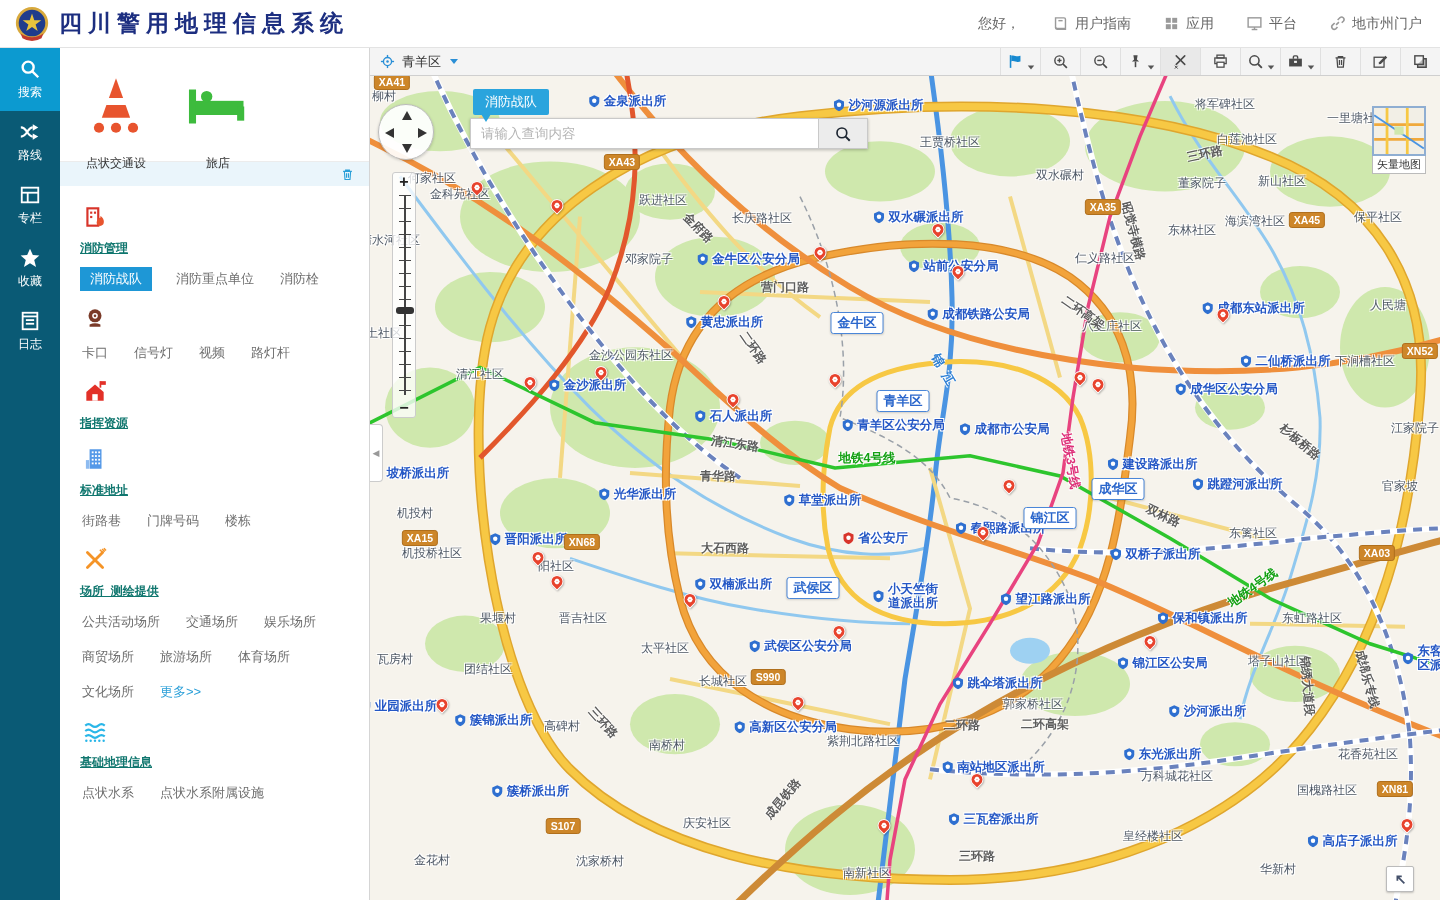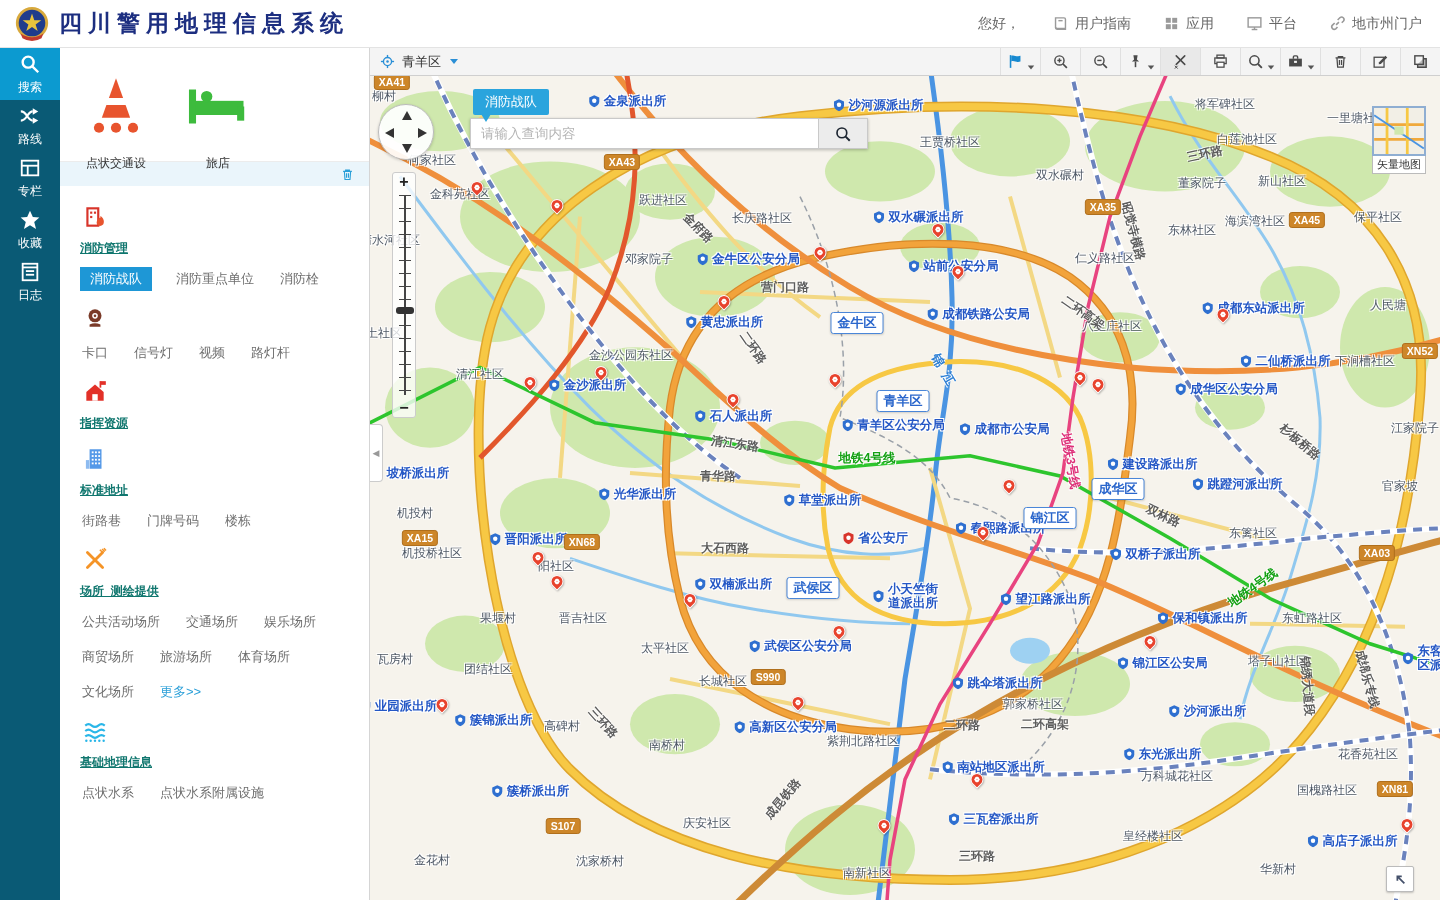--- a/index.html
+++ b/index.html
@@ -15,21 +15,21 @@
   .hmenu { display:flex; align-items:center; gap:32px; color:#666; font-size:14px; }
   .hmenu .mi { display:flex; align-items:center; gap:6px; cursor:pointer; }
   .hmenu .ic { width:17px; height:17px; color:#9a9a9a; }
   .hmenu .ic svg { width:100%; height:100%; }
 
   
   .main { display:flex; height:852px; }
 
   
   .sidebar { width:60px; background:#0a5a75; display:flex; flex-direction:column; flex:none; }
-  .side-item { height:52px; display:flex; flex-direction:column; align-items:center;
+  .side-item { height:63px; display:flex; flex-direction:column; align-items:center;
     justify-content:center; gap:4px; color:#fff; cursor:pointer; }
   .side-item.active { background:#0c9ad0; }
   .side-item .ic { width:22px; height:22px; }
   .side-item .ic svg { width:100%; height:100%; }
   .side-item .lb { font-size:12px; }
 
   
   .panel { width:310px; flex:none; background:#fff; border-right:1px solid #d5d5d5;
     overflow:hidden; position:relative; }
   .quick { display:flex; padding:14px 0 10px 22px; gap:34px; border-bottom:1px solid #ececec; }
@@ -836,21 +836,21 @@
               <div>区派</div>
             </span>
           </div>
           <div class="ov lb-police" style="left: 505px; top: 462px;">
             <span class="pic"><svg viewBox="0 0 14 14">
                 <path d="M7 0.8 L12.4 3.2 V7.6 C12.4 10.6 10 12.6 7 13.6 C4 12.6 1.6 10.6 1.6 7.6 V3.2 Z" fill="#d8342a"></path>
                 <circle cx="7" cy="6.8" r="2.4" fill="#fff"></circle>
               </svg></span>
             <span>省公安厅</span>
           </div>
-          <div class="ov lb-community" style="left: 62px; top: 84px;">何家社区</div>
+          <div class="ov lb-community" style="left: 62px; top: 102px;">何家社区</div>
           <div class="ov lb-community" style="left: 580px; top: 66px;">王贾桥社区</div>
           <div class="ov lb-community" style="left: 293px; top: 124px;">跃进社区</div>
           <div class="ov lb-community" style="left: 392px; top: 142px;">长庆路社区</div>
           <div class="ov lb-community" style="left: 90px; top: 118px;">金科苑社区</div>
           <div class="ov lb-community" style="left: 20px; top: 164px;">清水河社区</div>
           <div class="ov lb-community" style="left: 279px; top: 183px;">邓家院子</div>
           <div class="ov lb-community" style="left: 261px; top: 279px;">金沙公园东社区</div>
           <div class="ov lb-community" style="left: 110px; top: 298px;">清江社区</div>
           <div class="ov lb-community" style="left: 690px; top: 99px;">双水碾村</div>
           <div class="ov lb-community" style="left: 855px; top: 28px;">将军碑社区</div>

